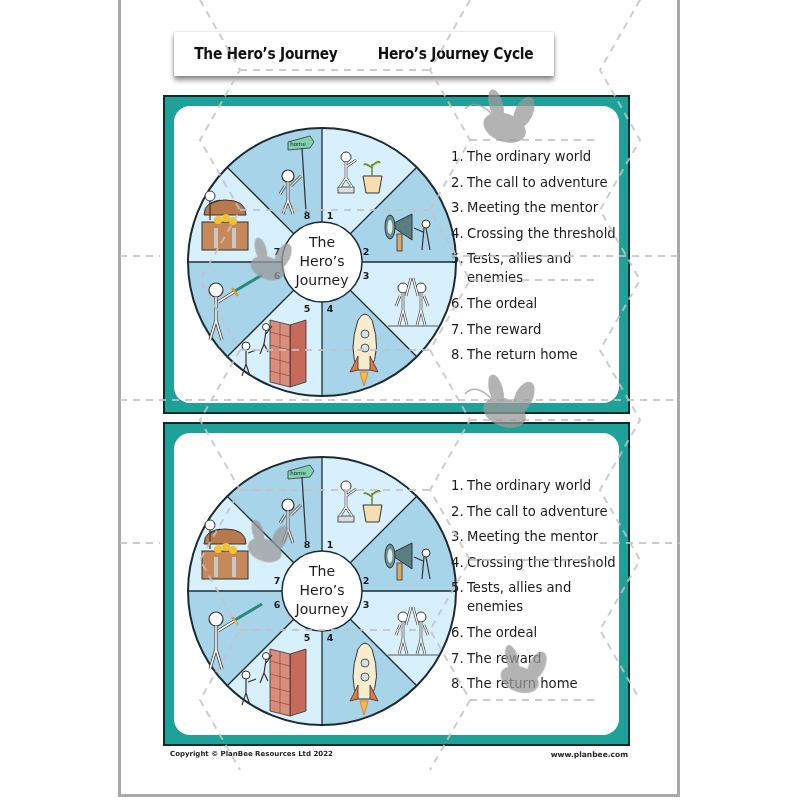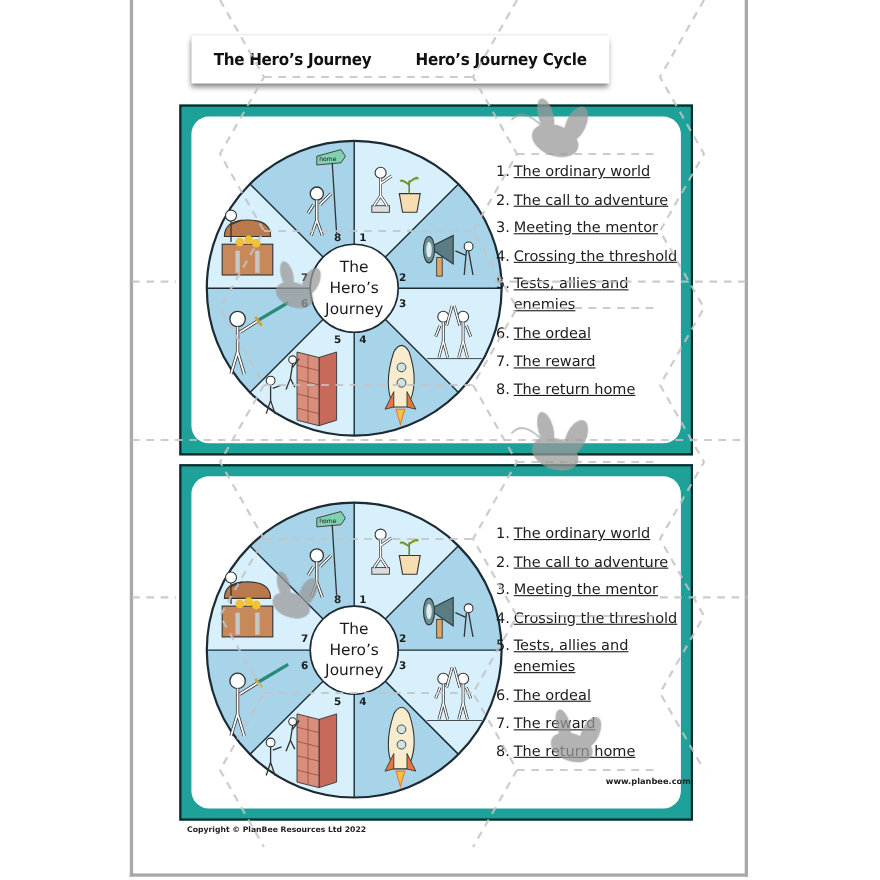--- a/index.html
+++ b/index.html
@@ -35,27 +35,27 @@
     }
     .card.top { top: 95px; height: 319px; }
     .card.bottom { top: 422px; height: 324px; }
     .wheel { position: absolute; left: 6px; top: 14px; width: 284px; height: 284px; }
     .list {
       position: absolute; left: 277px; top: 41px; margin: 0; padding: 0; list-style: none;
       font-family: "DejaVu Sans", sans-serif; font-size: 13.2px; color: #1b1b1b; font-weight: 500;
     }
     .list li { display: flex; line-height: 19px; margin-bottom: 6.6px; }
     .list li .num { width: 16px; flex: none; }
-    .list li .txt { width: 160px; text-decoration: underline; }
+    .list li .txt { width: 160px; }
     .footer-left {
       position: absolute; left: 170px; top: 750px; font-size: 7px; font-weight: bold; color: #222;
       font-family: "DejaVu Sans", sans-serif;
     }
     .footer-right {
-      position: absolute; right: 172px; top: 706px; font-size: 7.5px; font-weight: bold; color: #222;
+      position: absolute; right: 172px; top: 750px; font-size: 7.5px; font-weight: bold; color: #222;
       font-family: "DejaVu Sans", sans-serif;
     }
     .overlay { position: absolute; left: 0; top: 0; width: 800px; height: 800px; pointer-events: none; }
   </style>
 </head>
 <body>
 
 <div class="page"></div>
 
 <div class="header">

